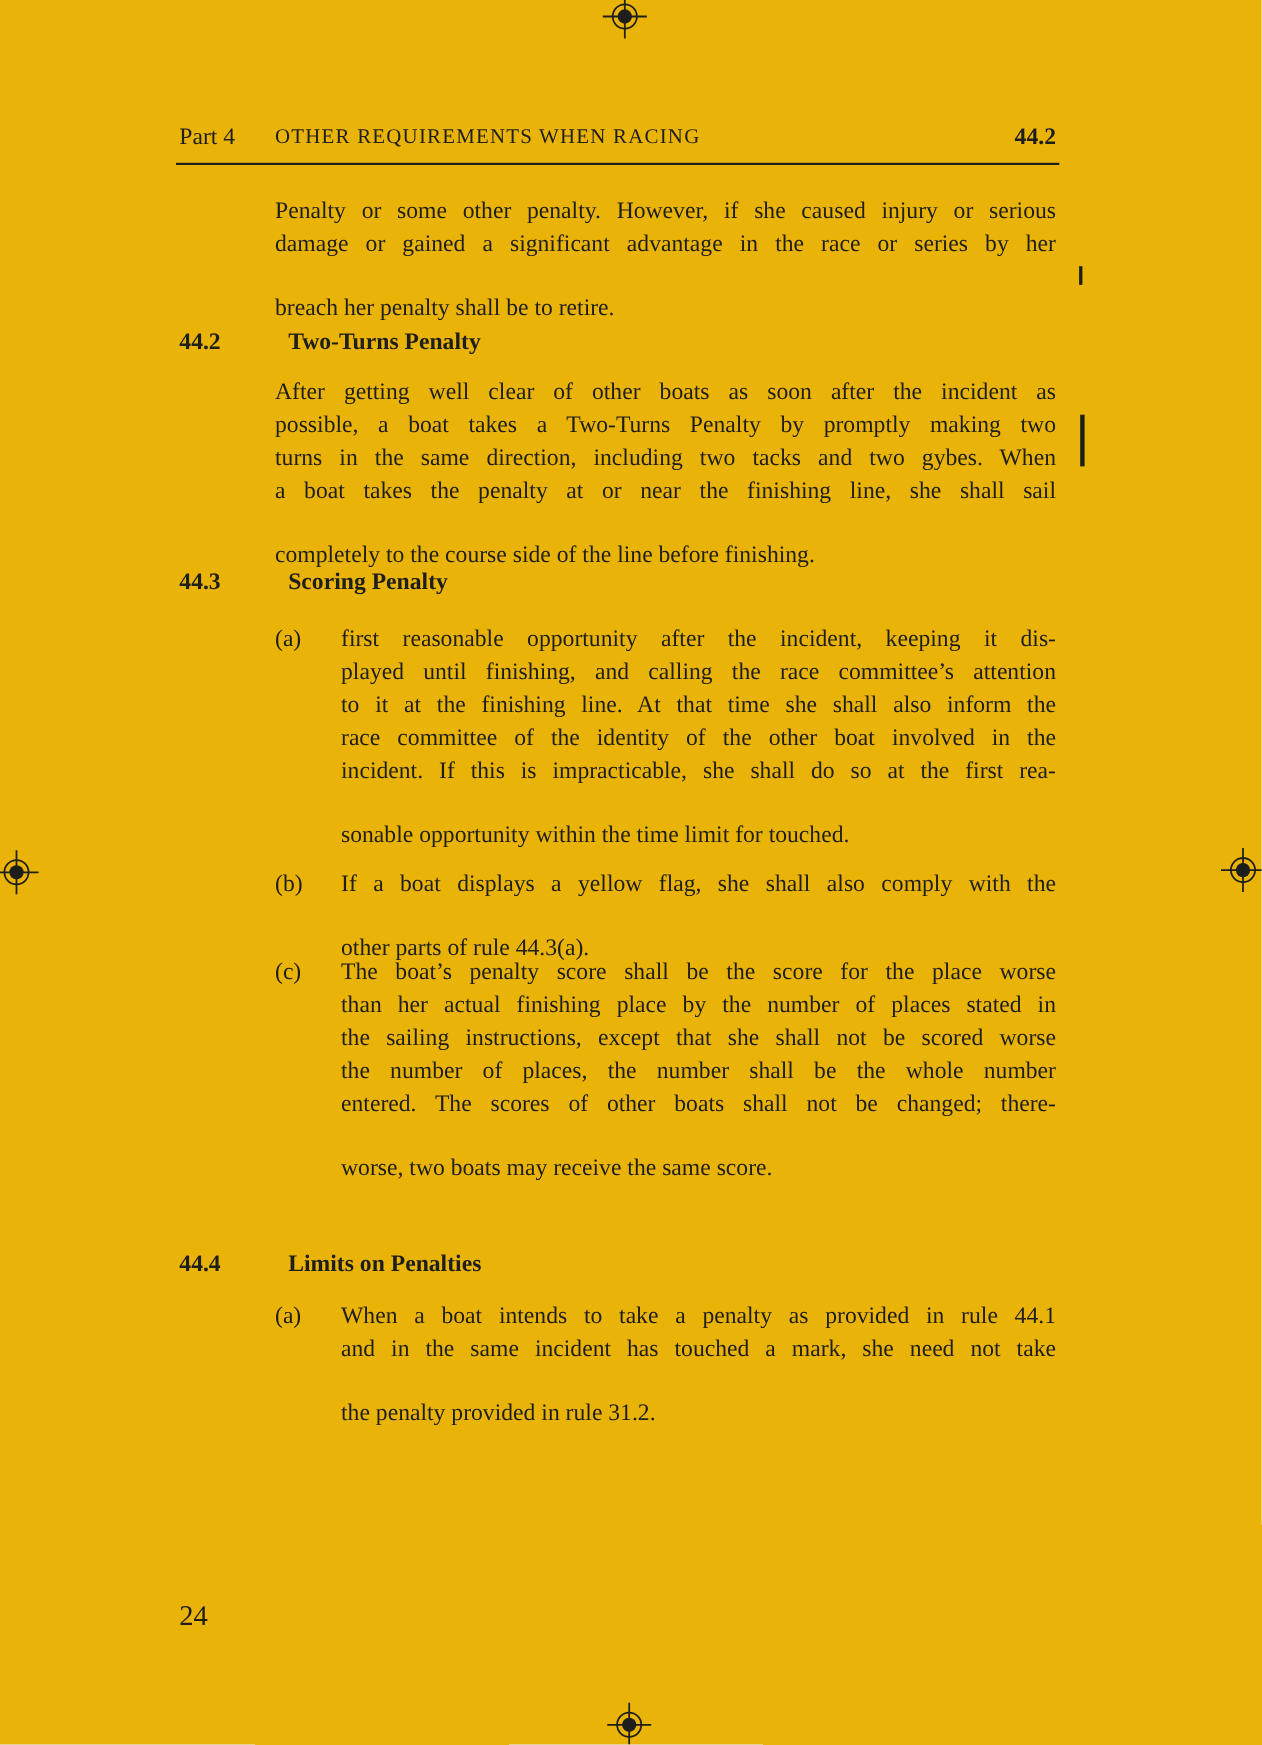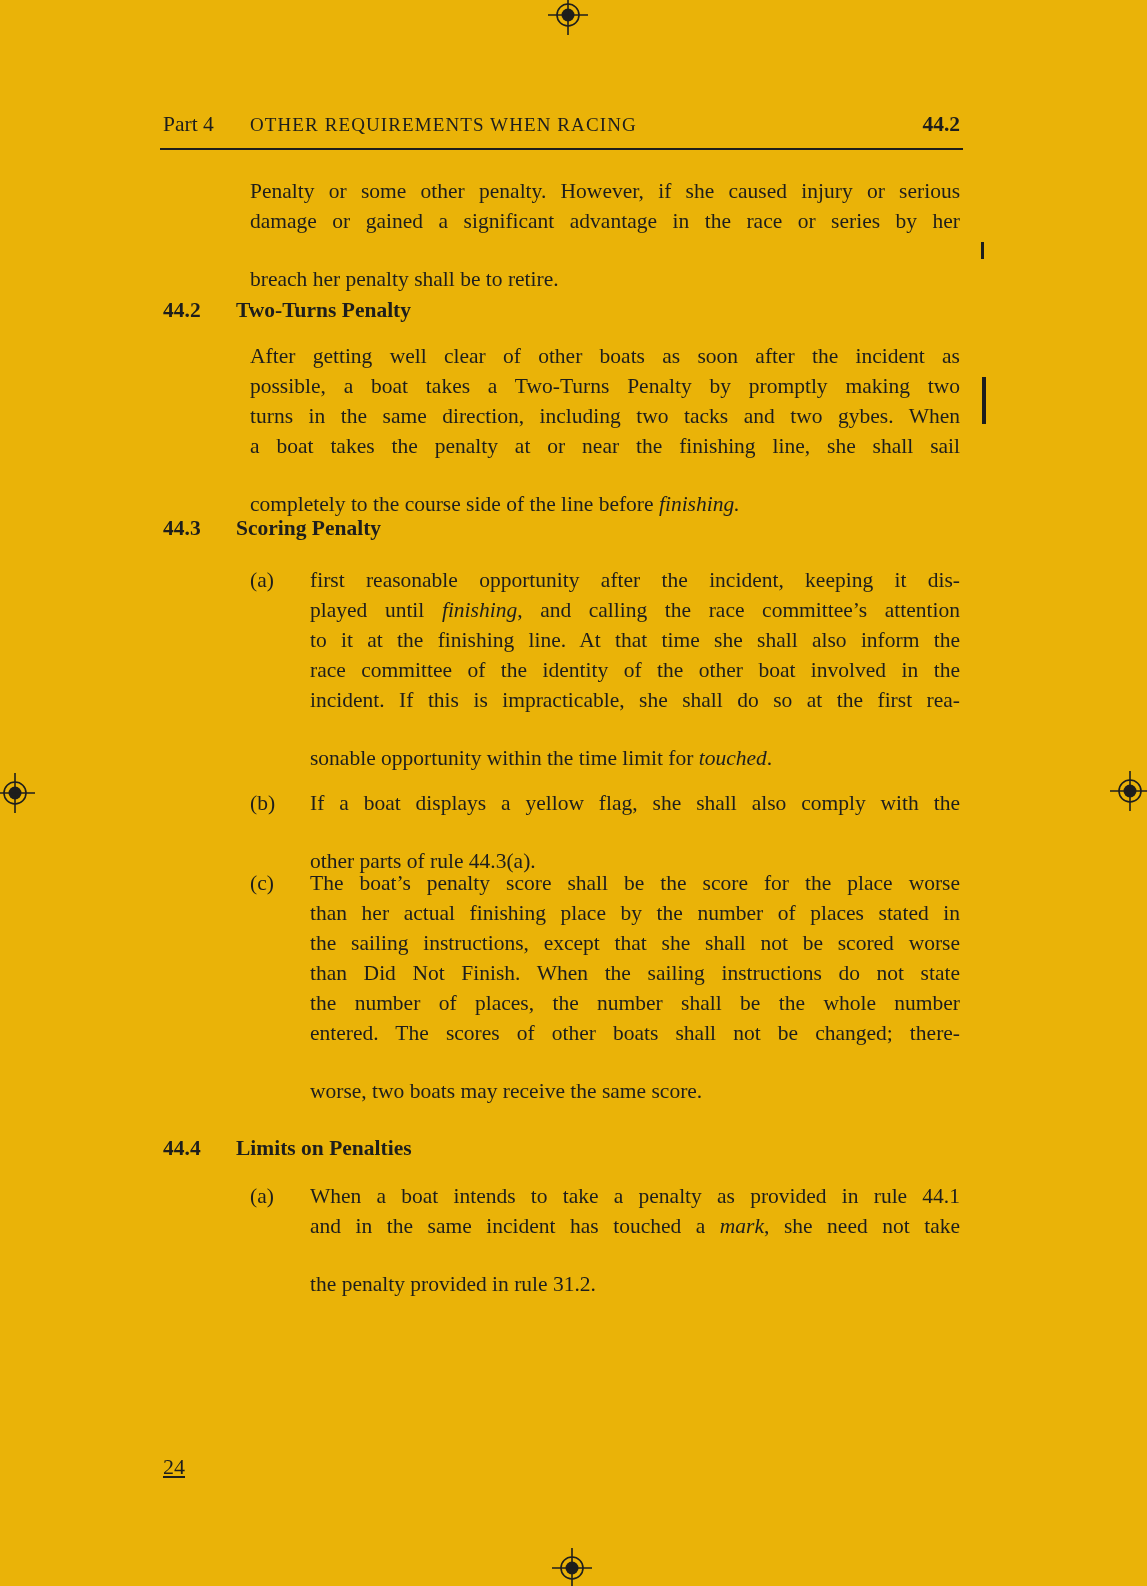--- a/index.html
+++ b/index.html
@@ -15,41 +15,41 @@
   .header{position:absolute;left:163px;top:112px;width:797px;height:30px;font-size:21.5px;}
   .header .part{position:absolute;left:0;top:0;}
   .header .title{position:absolute;left:87px;top:1.5px;font-size:19px;letter-spacing:1.1px;}
   .header .ref{position:absolute;right:0;top:0;font-weight:bold;}
   .rule-line{position:absolute;left:160px;top:148px;width:803px;height:2px;background:#1e1e1c;}
   
   .block{position:absolute;font-size:21.5px;line-height:30px;}
   .body-col{left:250px;width:710px;}
   .line{text-align:justify;text-align-last:justify;}
   .line.last{text-align-last:left;margin-top:28px;}
-  .it{font-style:italic;}
+  .it{}
   
   .sec-head{position:absolute;left:163px;width:797px;font-weight:bold;font-size:21.5px;line-height:30px;}
   .sec-head .num{position:absolute;left:0;top:0;}
-  .sec-head .ttl{position:absolute;left:73px;top:0;text-align:center;}
+  .sec-head .ttl{position:absolute;left:99px;top:0;text-align:center;}
   
   .item{position:absolute;left:250px;width:710px;}
   .item .lbl{position:absolute;left:0;top:0;font-size:21.5px;line-height:30px;}
   .item .txt{margin-left:60px;width:650px;}
   
   .change-bar{position:absolute;background:#1e1e1c;width:3px;}
   .bar-1{left:981px;top:242px;height:17px;}
   .bar-2{left:982px;top:377px;height:47px;width:4px;}
   
   .regmark{position:absolute;width:44px;height:44px;}
   .rm-top{left:546px;top:-7px;}
   .rm-left{left:-7px;top:771px;}
   .rm-right{left:1108px;top:769px;}
   .rm-bottom{left:550px;top:1546px;}
   
-  .page-num{position:absolute;left:163px;top:1454px;font-size:22px;text-decoration:underline;}
+  .page-num{position:absolute;left:163px;top:1454px;font-size:26px;}
 </style>
 </head>
 <body>
 
 <div class="page">
 
   <svg class="regmark rm-top" viewBox="-22 -22 44 44">
     <circle r="11" fill="none" stroke="#1e1e1c" stroke-width="1.6"></circle>
     <circle r="6.5" fill="#1e1e1c"></circle>
     <line x1="-20" y1="0" x2="20" y2="0" stroke="#1e1e1c" stroke-width="1.6"></line>
@@ -120,21 +120,20 @@
         <div class="line"><span>If a boat displays a yellow flag, she shall also comply with the</span></div>
         <div class="line last"><span>other parts of rule 44.3(a).</span></div>
       </div>
   </div>
   <div class="item block" style="top:868px;">
     <span class="lbl">(c)</span>
     <div class="txt">
         <div class="line"><span>The boat’s penalty score shall be the score for the place worse</span></div>
         <div class="line"><span>than her actual finishing place by the number of places stated in</span></div>
         <div class="line"><span>the sailing instructions, except that she shall not be scored worse</span></div>
-        <div class="line"><span>than Did Not Finish. When the sailing instructions do not state</span></div>
         <div class="line"><span>the number of places, the number shall be the whole number</span></div>
         <div class="line"><span>entered. The scores of other boats shall not be changed; there-</span></div>
         <div class="line last"><span>worse, two boats may receive the same score.</span></div>
       </div>
   </div>
 
   <div class="sec-head" style="top:1133px;">
     <span class="num">44.4</span>
     <span class="ttl">Limits on Penalties</span>
   </div>

